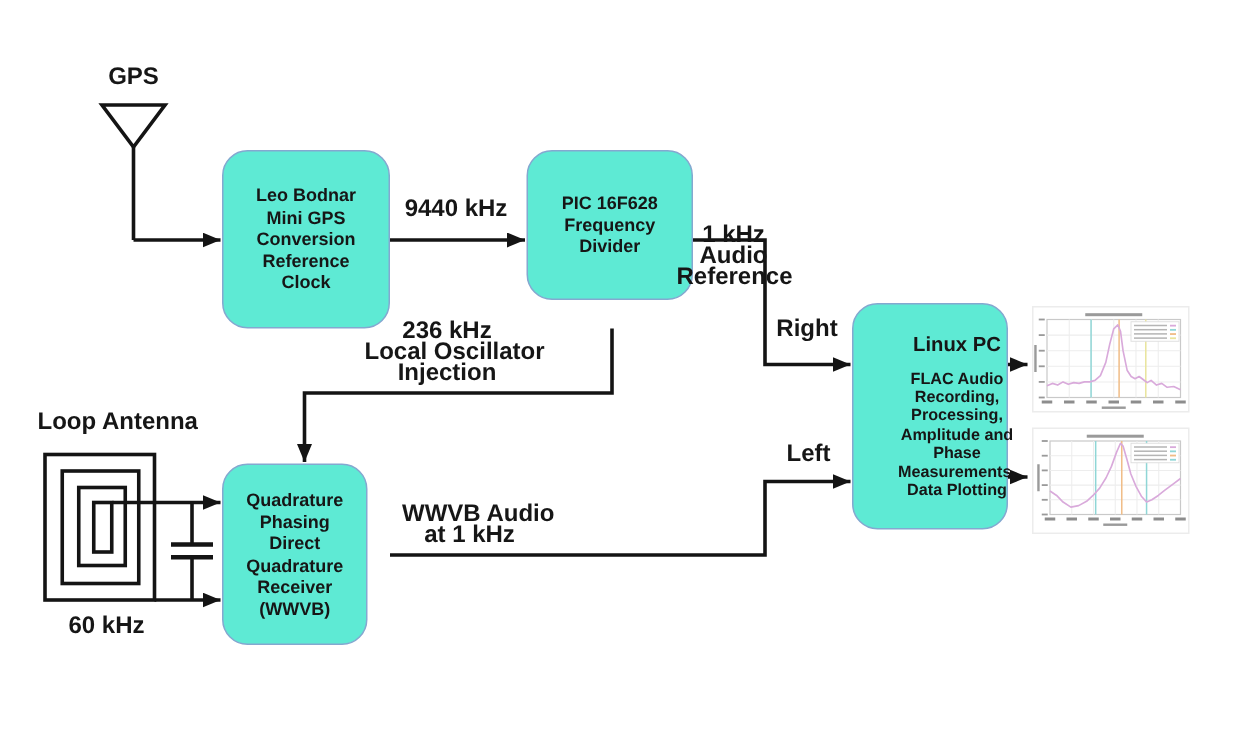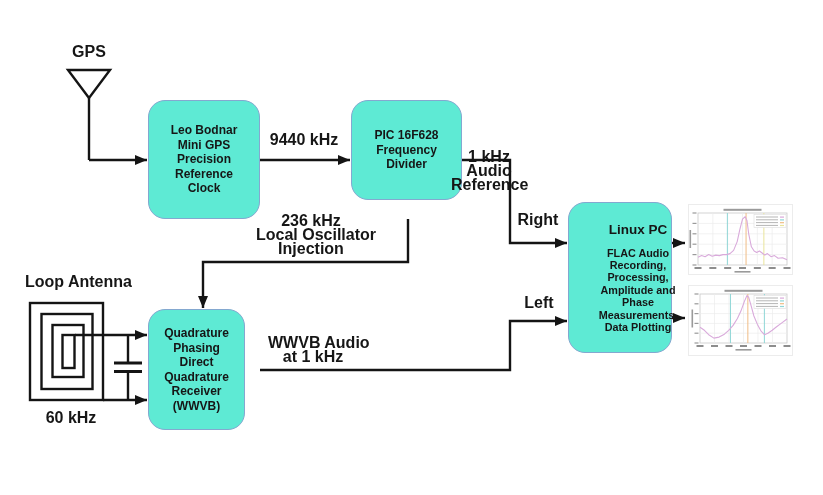--- a/index.html
+++ b/index.html
@@ -57,21 +57,21 @@
       <line x1="128" y1="335" x2="128" y2="363" stroke-width="2.4"></line>
       <line x1="114" y1="363" x2="142" y2="363" stroke-width="3"></line>
       <line x1="114" y1="371.5" x2="142" y2="371.5" stroke-width="3"></line>
       <line x1="128" y1="371.5" x2="128" y2="400" stroke-width="2.4"></line>
     </g>
   </svg>
 
   <div class="box" style="left:148px;top:100px;width:112px;height:119px;">
     <div class="bl">Leo Bodnar</div>
     <div class="bl">Mini GPS</div>
-    <div class="bl">Precision</div>
+    <div class="bl">Conversion</div>
     <div class="bl">Reference</div>
     <div class="bl">Clock</div>
   </div>
 
   <div class="box" style="left:351px;top:100px;width:111px;height:100px;">
     <div class="bl">PIC 16F628</div>
     <div class="bl">Frequency</div>
     <div class="bl">Divider</div>
   </div>
 
@@ -98,21 +98,21 @@
   <div class="lbl" style="left:62px;top:45px;width:54px;">GPS</div>
 
   <div class="lbl" style="left:262px;top:133px;width:84px;">9440 kHz</div>
 
   <div class="lbl" style="left:451px;top:106px;width:76px;margin-top:44px;">
     <div>1 kHz</div>
     <div>Audio</div>
     <div>Reference</div>
   </div>
 
-  <div class="lbl" style="left:256px;top:214px;width:110px;">
+  <div class="lbl" style="left:243px;top:214px;width:110px;">
     <div>236 kHz</div>
     <div>Local Oscillator</div>
     <div>Injection</div>
   </div>
 
   <div class="lbl" style="left:268px;top:336px;width:90px;">
     <div>WWVB Audio</div>
     <div>at 1 kHz</div>
   </div>
 

